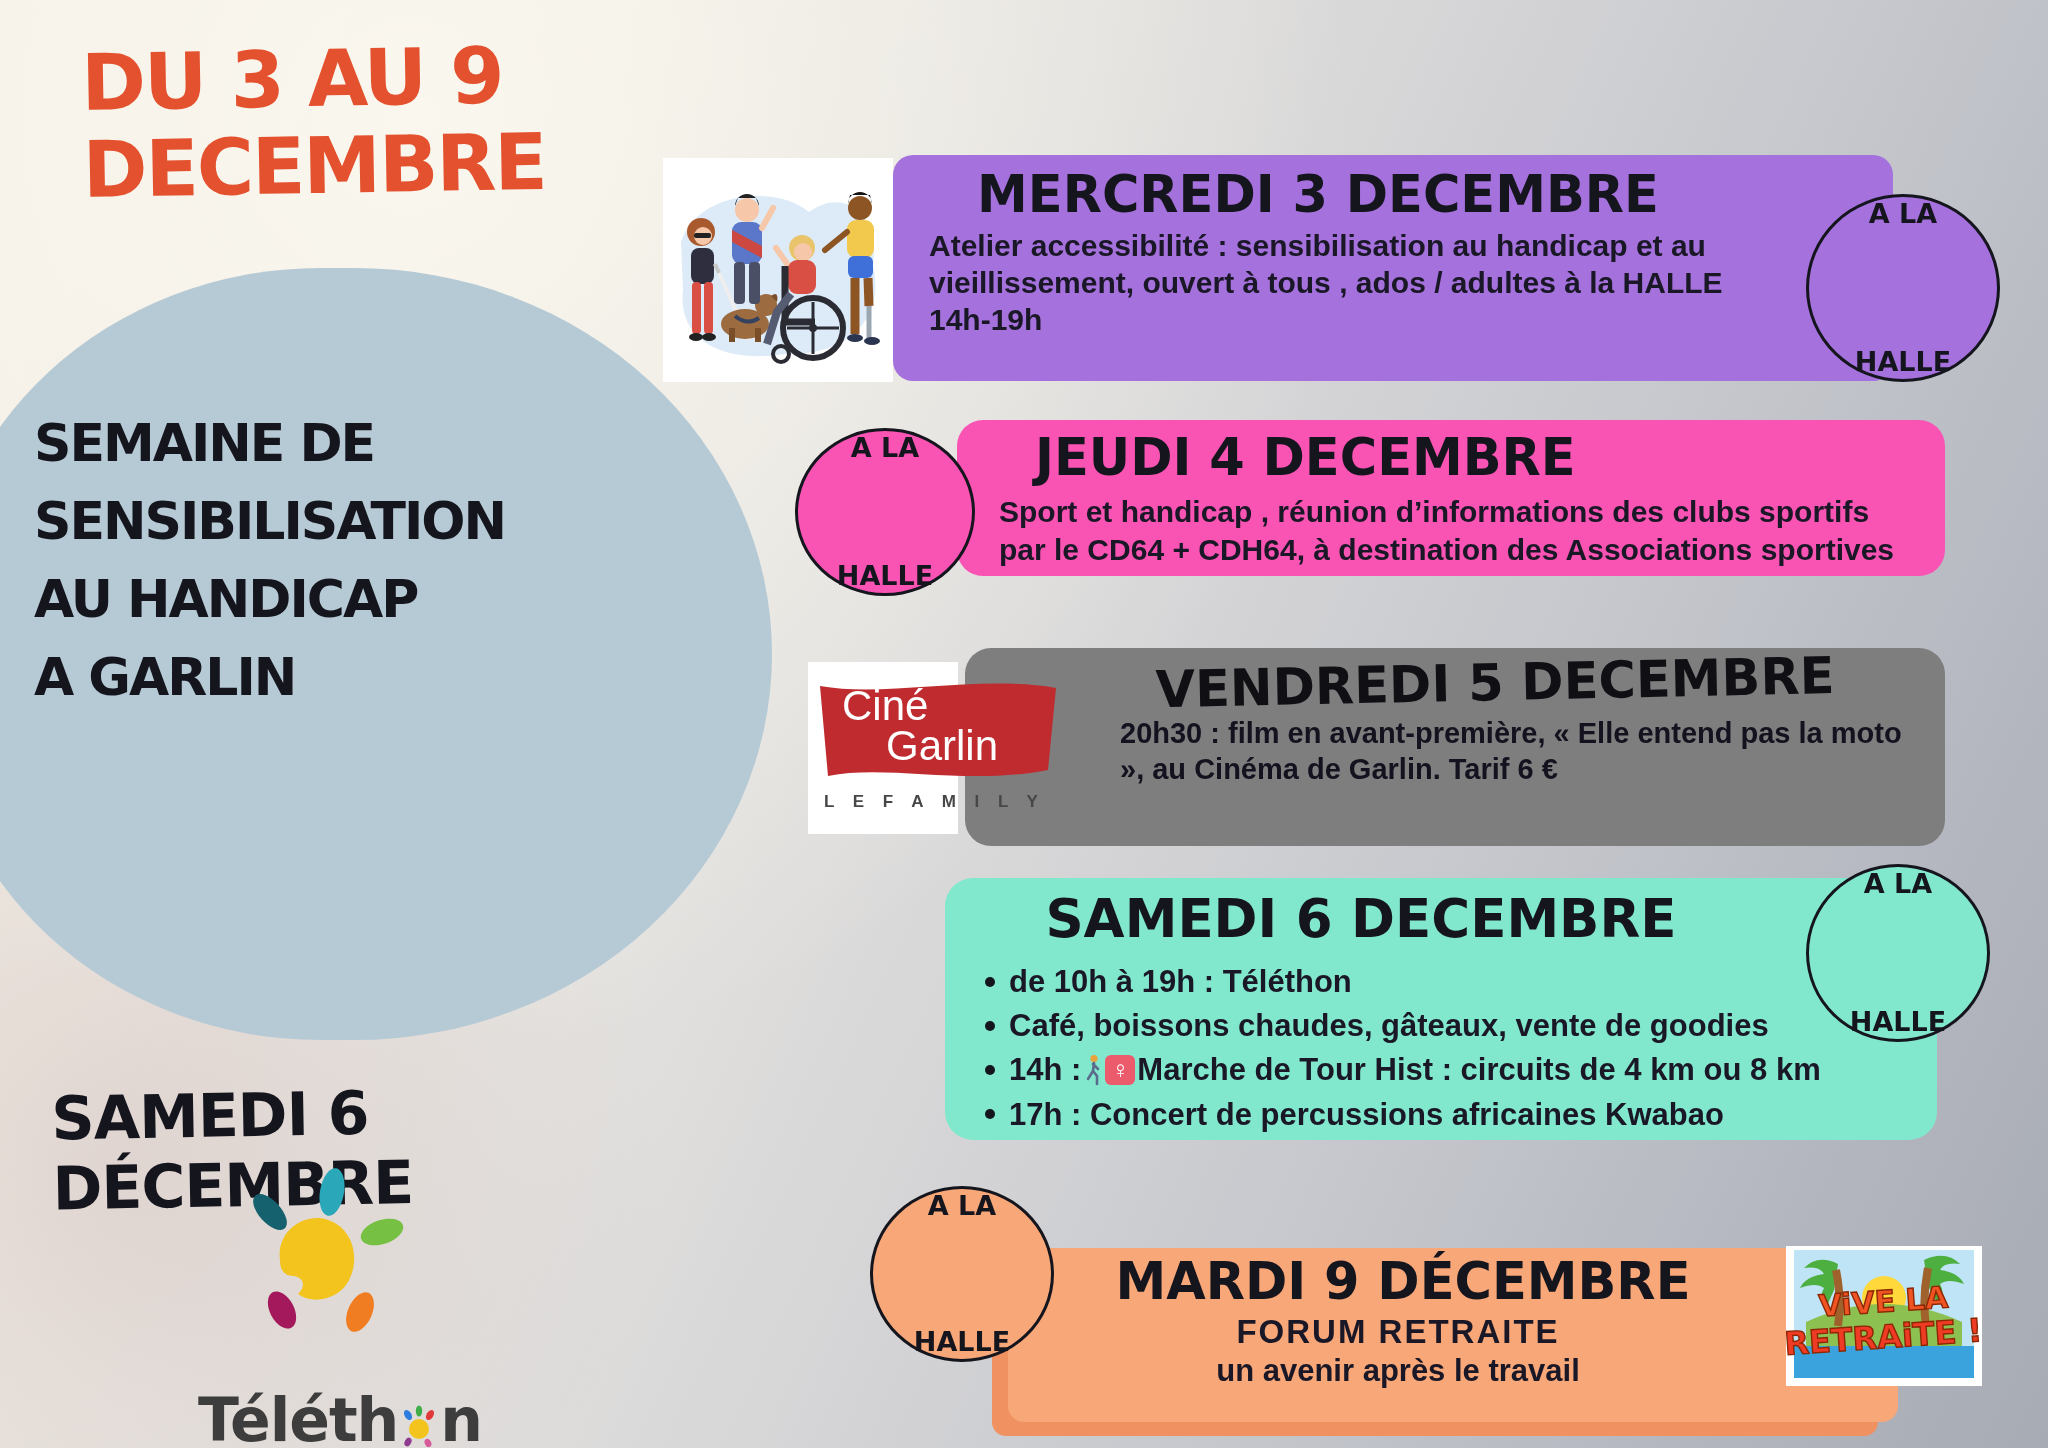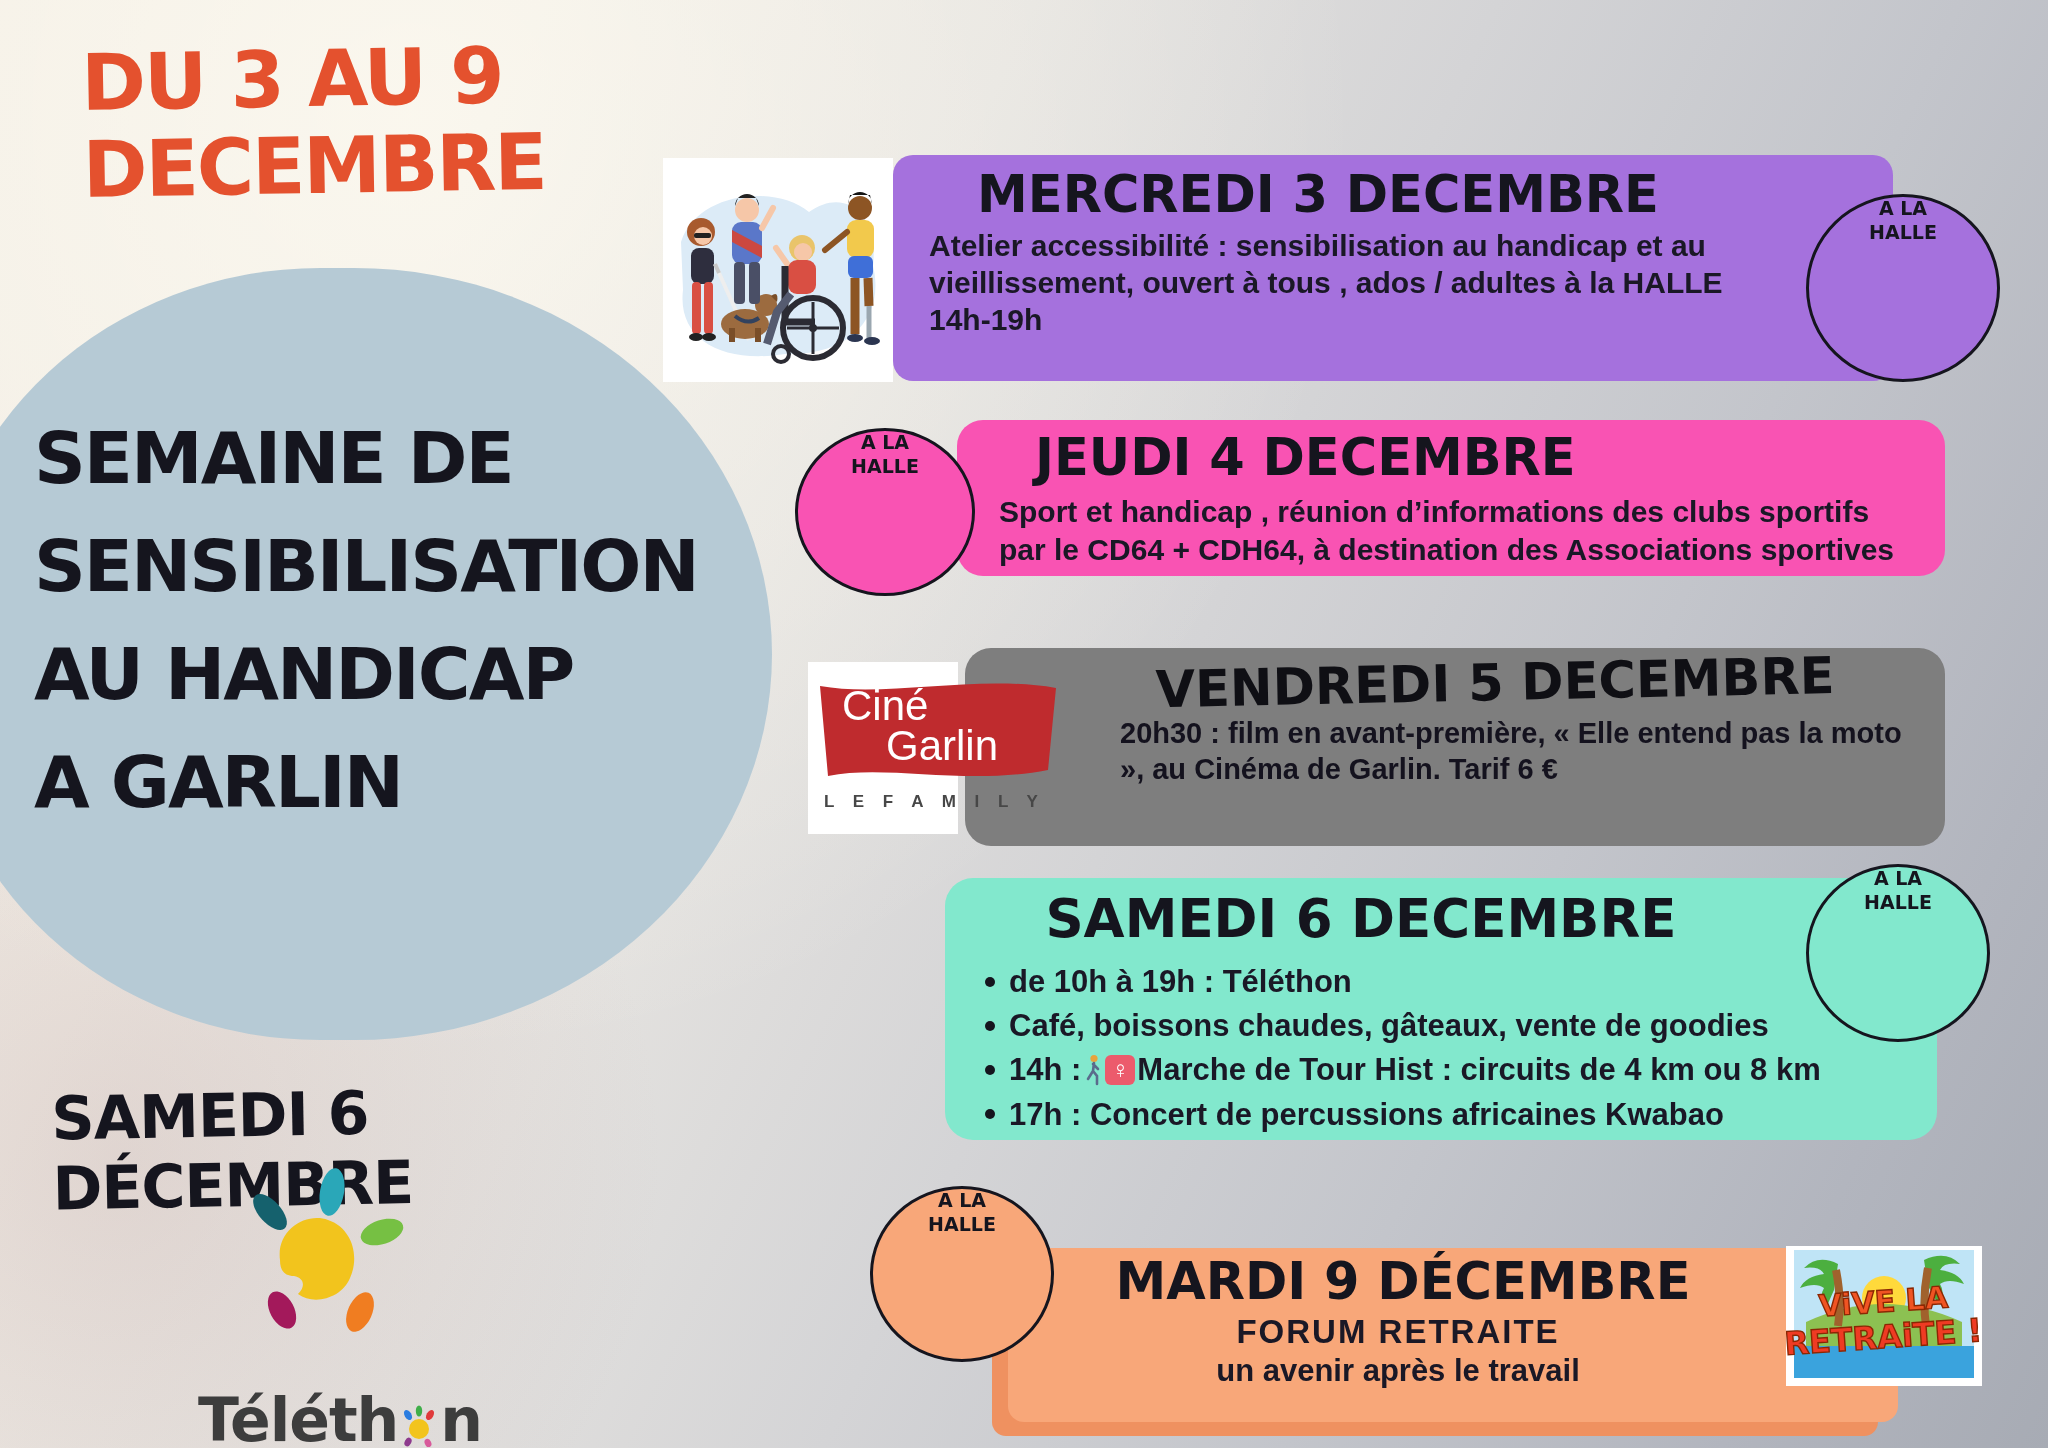--- a/index.html
+++ b/index.html
@@ -14,33 +14,33 @@
   .abs{position:absolute;}
   .marker{font-family:"DejaVu Sans","Liberation Sans",sans-serif;font-weight:800;letter-spacing:-1px;color:#15151e;}
   .body-txt{font-family:"Liberation Sans","DejaVu Sans",sans-serif;font-weight:700;color:#1a1826;}
 
   
   .date-range{left:82px;top:36px;width:460px;font-size:78px;line-height:1.12;color:#e4512e;font-weight:800;
     font-family:"DejaVu Sans",sans-serif;letter-spacing:-2px;transform:rotate(-1deg);}
 
   
   .blob{left:-64px;top:268px;width:836px;height:772px;background:#b6cad5;border-radius:46% 50% 50% 46%;}
-  .main-title{left:34px;top:404px;width:740px;font-size:72px;line-height:1.5;letter-spacing:-2px;}
+  .main-title{left:34px;top:404px;width:740px;font-size:52px;line-height:1.5;letter-spacing:-2px;}
 
   
   .samedi-title{left:52px;top:1078px;width:620px;font-size:60px;letter-spacing:-1px;transform:rotate(-1deg);}
   .telethon-wordmark{left:130px;top:1338px;width:420px;text-align:center;font-size:60px;font-weight:700;color:#3d3d3d;
     font-family:"DejaVu Sans",sans-serif;letter-spacing:-1px;margin-top:47px;}
   .telethon-wordmark svg{vertical-align:-6px;}
 
   
   .card{border-radius:26px;}
   .card-title{text-align:center;font-size:51px;letter-spacing:0px;}
-  .badge{border:3px solid #15151e;border-radius:50%;display:flex;flex-direction:column;align-items:center;justify-content:flex-start;
-    font-family:"DejaVu Sans",sans-serif;font-weight:800;color:#15151e;font-size:19px;line-height:1.25;z-index:4;}
+  .badge{border:3px solid #15151e;border-radius:50%;display:flex;flex-direction:column;align-items:center;justify-content:space-between;
+    font-family:"DejaVu Sans",sans-serif;font-weight:800;color:#15151e;font-size:27px;line-height:1.25;z-index:4;}
 
   
   .card-mercredi{left:893px;top:155px;width:1000px;height:226px;background:#a571dd;border-radius:20px;}
   .card-mercredi .card-title{margin-top:10px;padding-right:150px;}
   .card-mercredi .body{margin:4px 150px 0 36px;font-size:30px;line-height:1.23;}
   .illu-box{left:663px;top:158px;width:230px;height:224px;background:#ffffff;}
   .badge-mercredi{left:1806px;top:194px;width:188px;height:182px;background:#a571dd;}
 
   
   .card-jeudi{left:957px;top:420px;width:988px;height:156px;background:#f953b3;border-radius:26px;}

